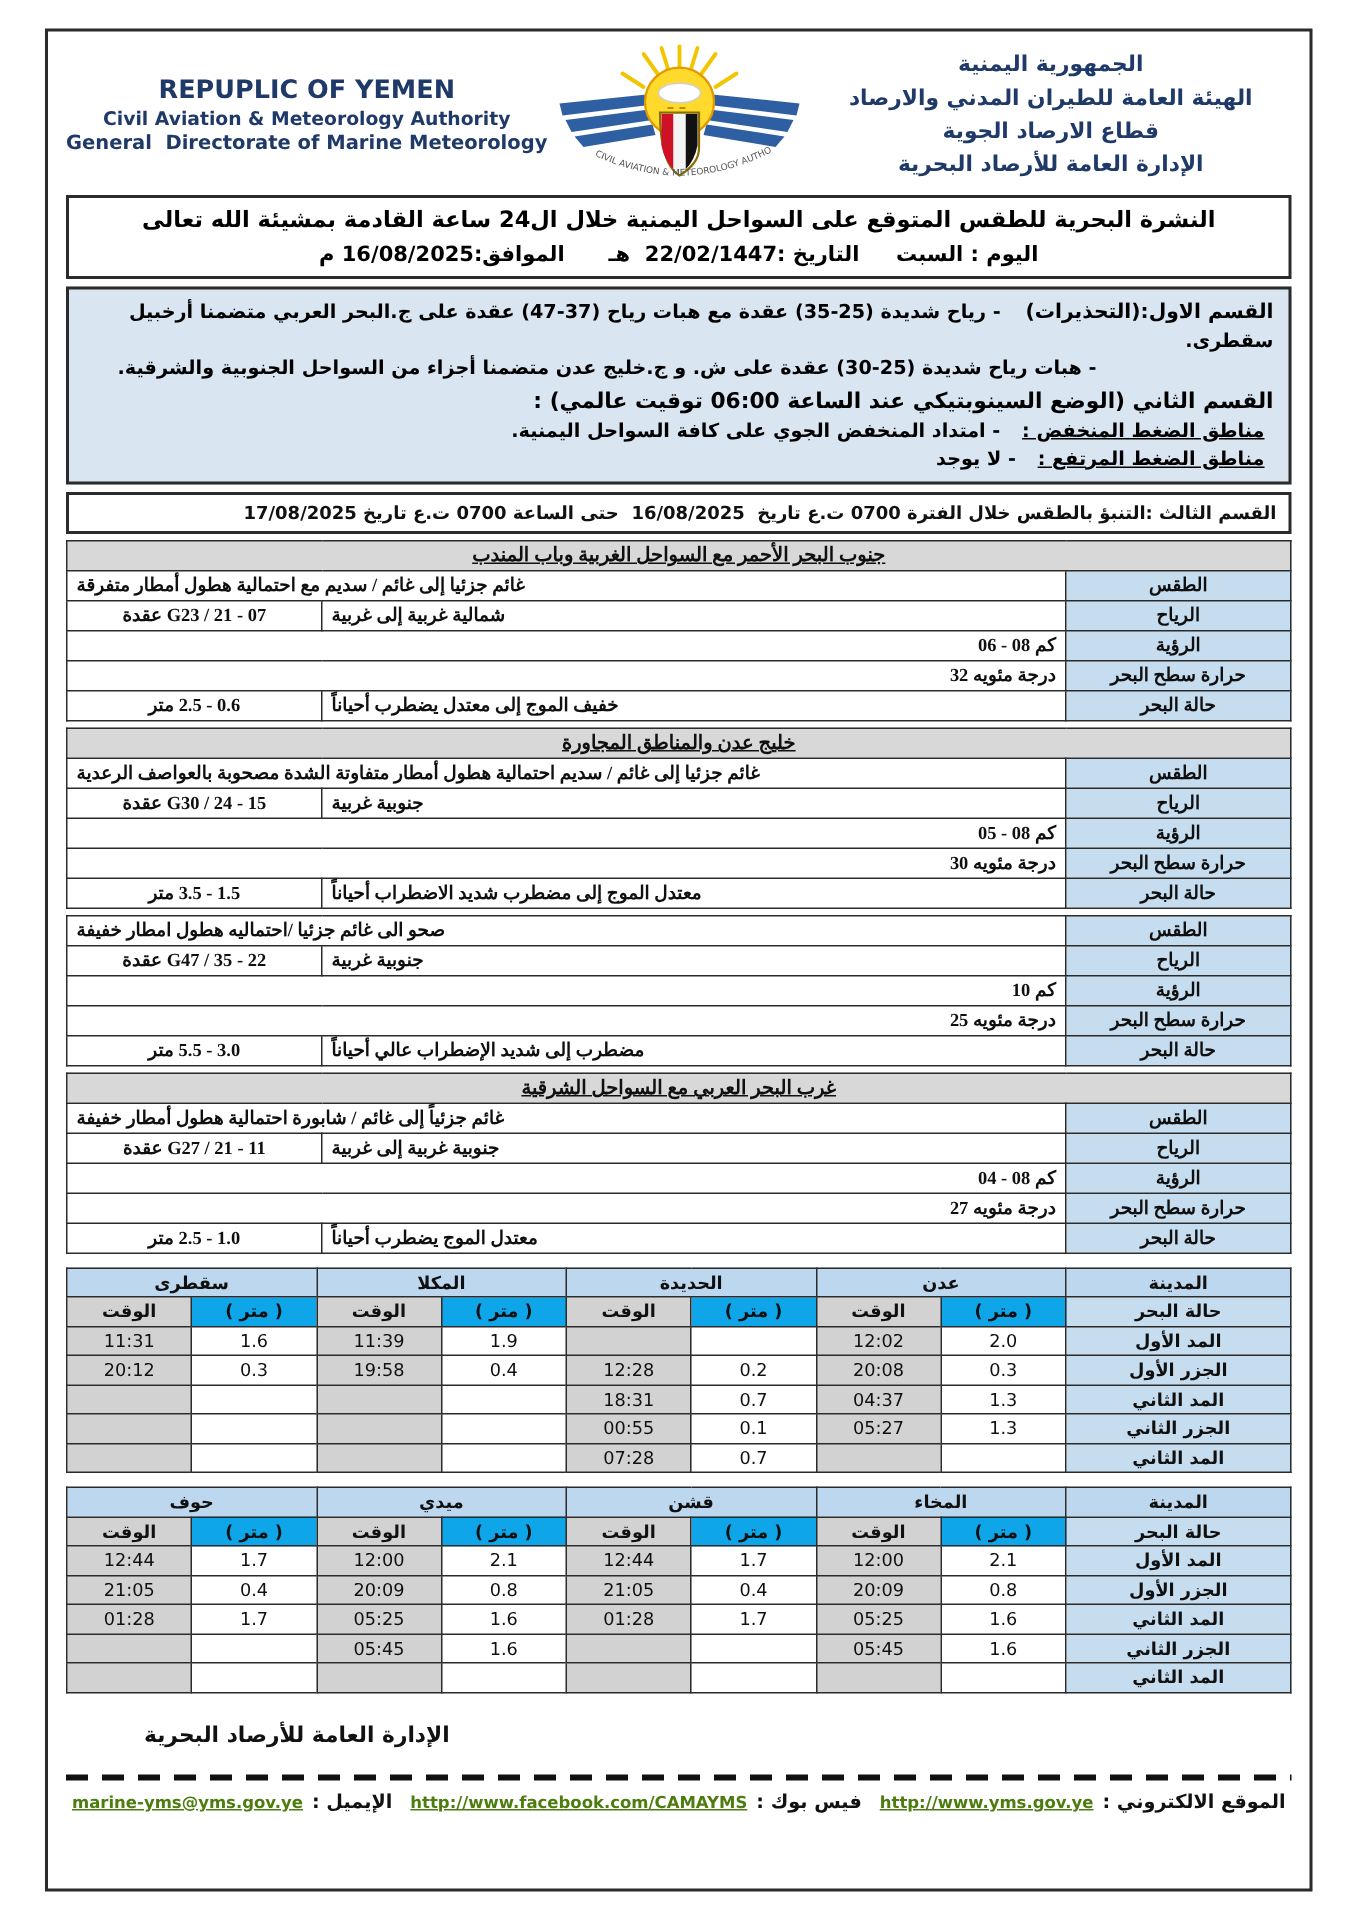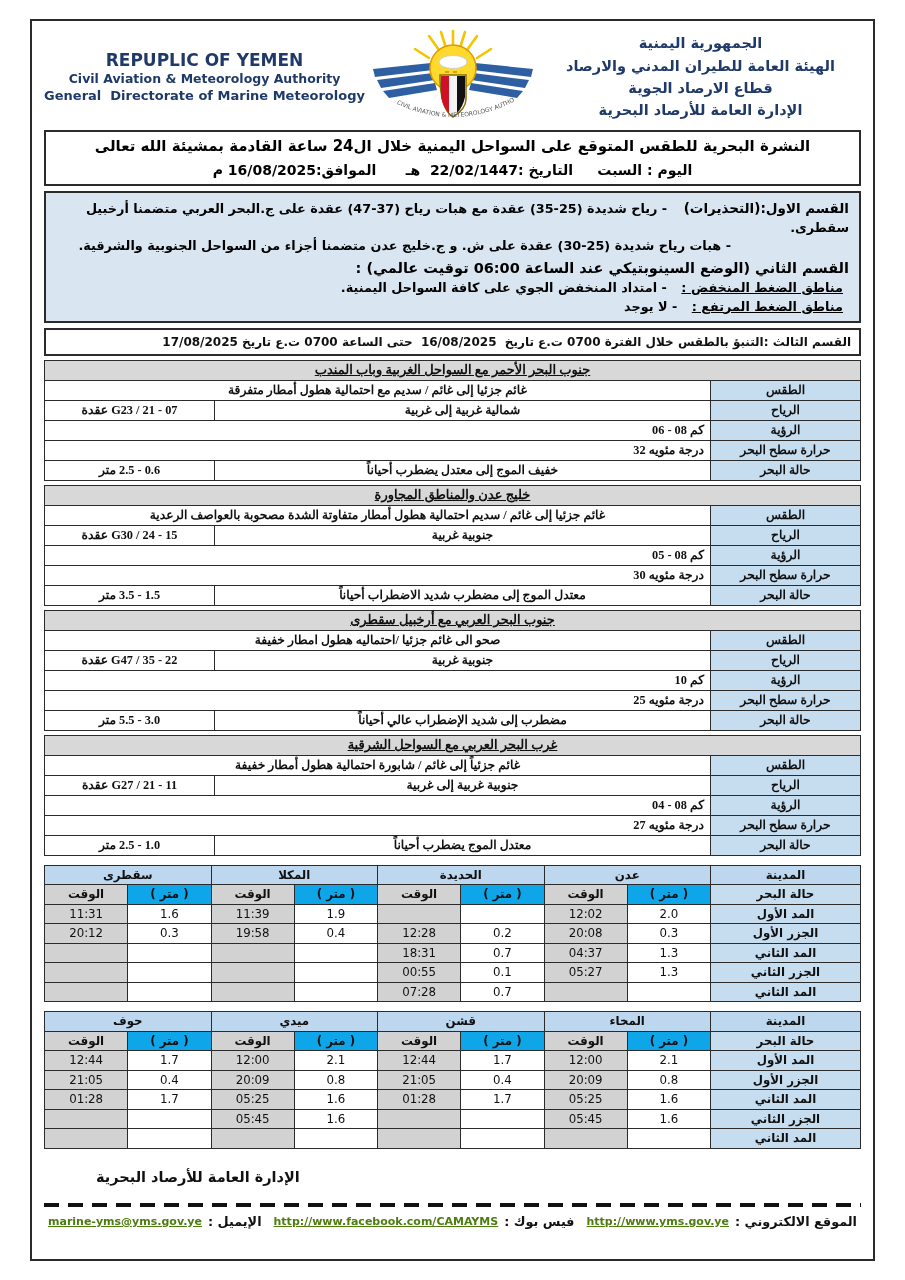--- a/index.html
+++ b/index.html
@@ -41,21 +41,21 @@
   .s3box { border:2px solid #2b2b2b; margin-top:5px; direction:rtl; font-weight:bold;
            font-size:12px; padding:5px 8px; white-space:pre-wrap; background:#fff; }
   
   table.fc { width:100%; border-collapse:collapse; direction:rtl;
              margin-top:4px; table-layout:fixed;font-family:Liberation Serif, serif; }
   .fc td { border:1.6px solid #2b2b2b; padding:1px 6px; font-size:12.3px;
            height:20px; font-weight:bold; color:#101010; }
   .fc .region { background:#d8d8d8; text-align:center; text-decoration:underline;
                 font-size:13px; }
   .fc .lab { background:#c6dcef; text-align:center; }
-  .fc .val { text-align:center; }
+  .fc .val { text-align:left; }
   .fc .num { text-align:center; }
   
   table.tide { width:100%; border-collapse:collapse; direction:rtl;
                margin-top:9px; table-layout:fixed; }
   .tide td { border:1.5px solid #2b2b2b; font-size:11.8px; height:19.5px;
              text-align:center; padding:1px 2px; color:#101010; }
   .tide .rowlab { background:#c6dcef; font-weight:bold; }
   .tide .city   { background:#bdd7ee; font-weight:bold; }
   .tide .mhead  { background:#0ea5e9; font-weight:bold; }
   .tide .thead  { background:#d2d2d2; font-weight:bold; }
@@ -231,23 +231,20 @@
         </tbody>
       </table>
       <table class="fc">
         <colgroup>
           <col style="width:150px">
           <col>
           <col style="width:170px">
         </colgroup>
         <tbody>
           <tr>
-            <td colspan="3" class="region">جنوب البحر العربي مع أرخبيل سقطرى</td>
-          </tr>
-          <tr>
             <td class="lab">الطقس</td>
             <td colspan="2" class="val">صحو الى غائم جزئيا /احتماليه هطول امطار خفيفة</td>
           </tr>
           <tr>
             <td class="lab">الرياح</td>
             <td class="val">جنوبية غربية</td>
             <td class="num" dir="rtl">22 - 35 / G47 عقدة</td>
           </tr>
           <tr>
             <td class="lab">الرؤية</td>

